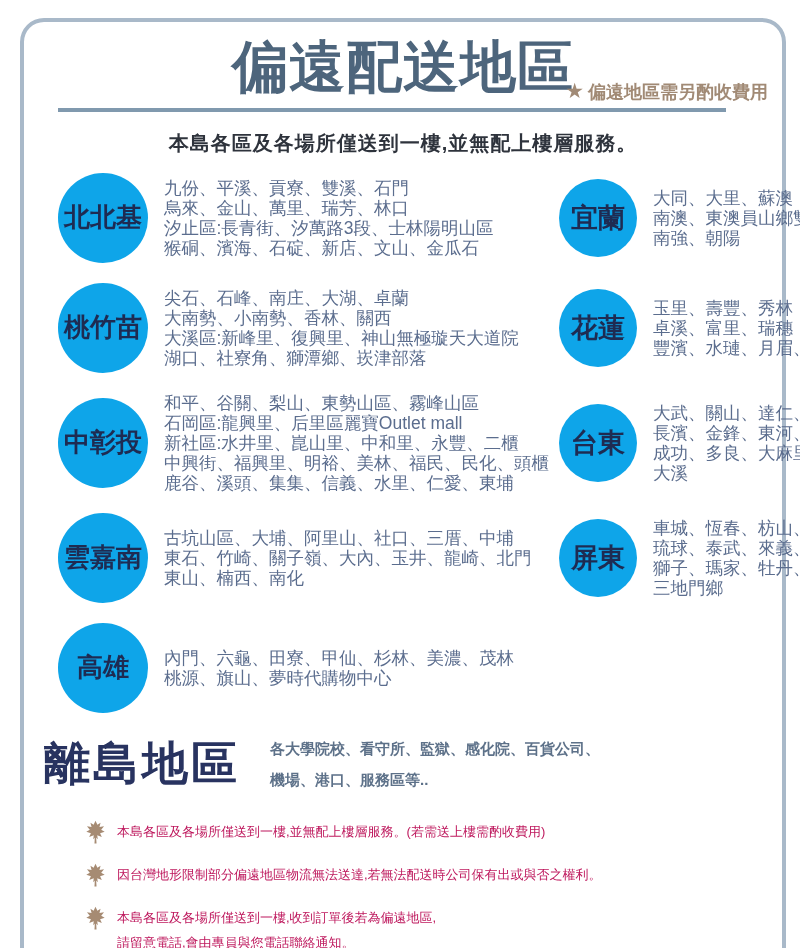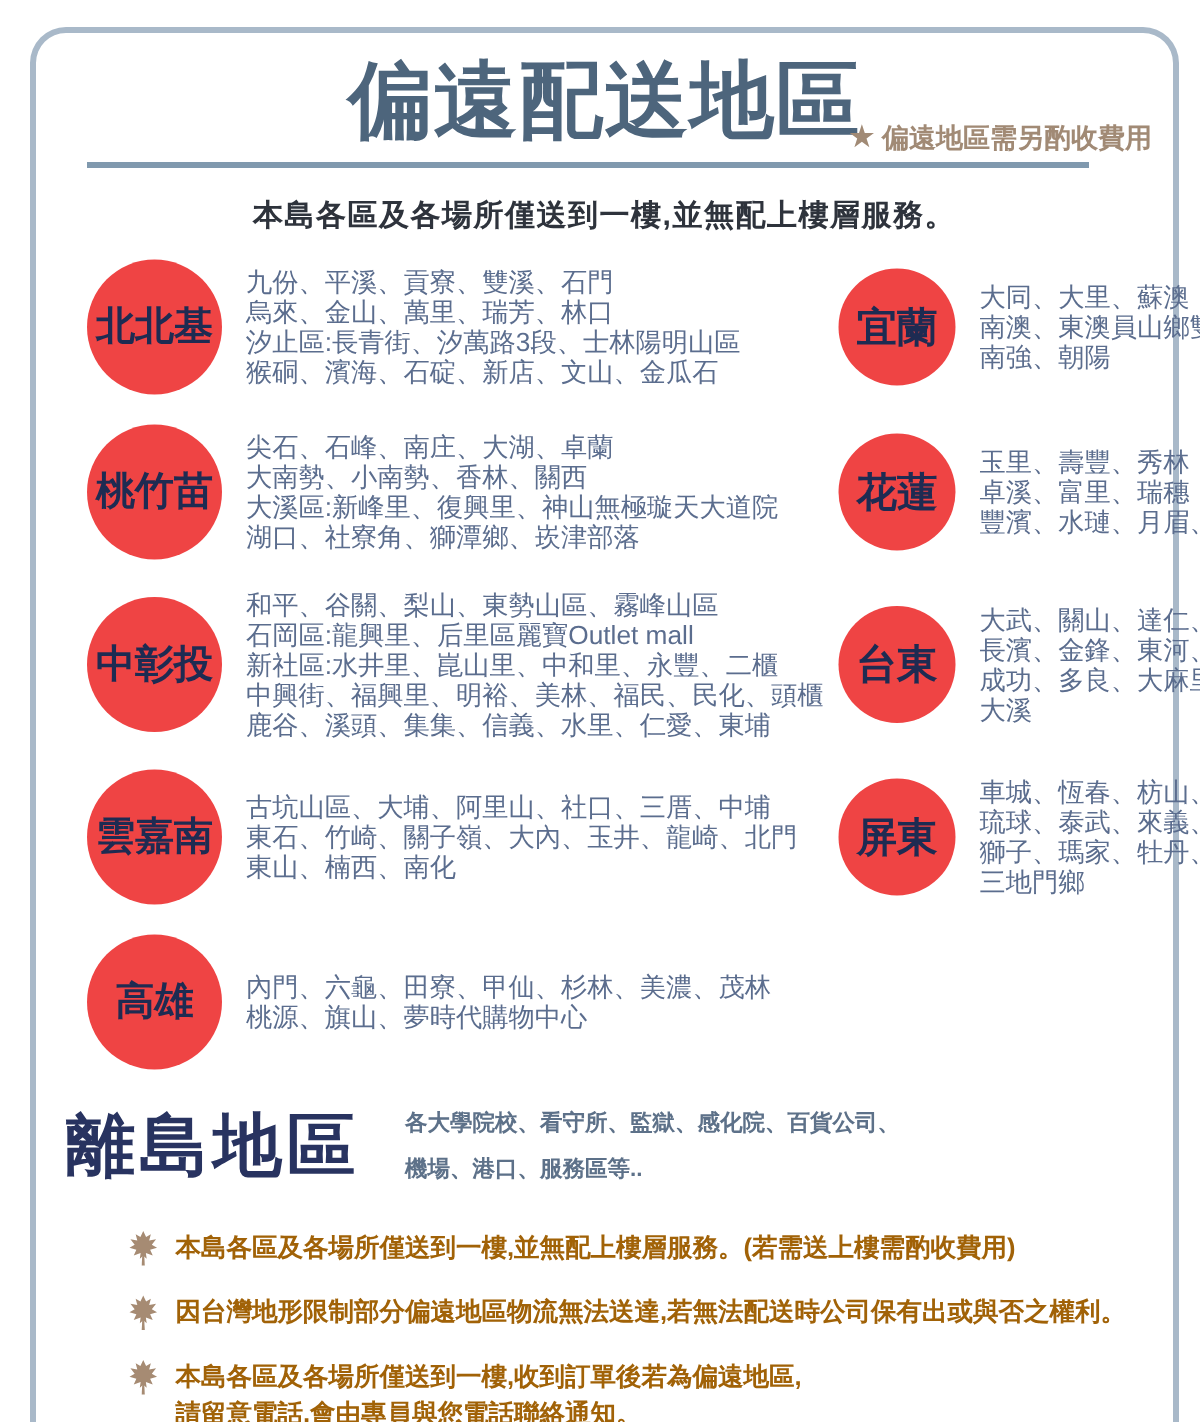--- a/index.html
+++ b/index.html
@@ -62,21 +62,21 @@
     grid-template-columns: 1fr 298px;
     row-gap: 20px;
     column-gap: 10px;
   }
   .region { display: flex; align-items: center; gap: 16px; }
   .region-badge {
     flex: 0 0 auto;
     width: 90px;
     height: 90px;
     border-radius: 50%;
-    background: #ef4444;
+    background: #0ea5e9;
     color: #1e2b52;
     font-size: 26px;
     font-weight: 800;
     display: flex;
     align-items: center;
     justify-content: center;
     letter-spacing: 0;
   }
   .region.right .region-badge { width: 78px; height: 78px; font-size: 27px; }
   .region-areas { display: flex; flex-direction: column; }
@@ -115,23 +115,23 @@
   .notes { margin-top: 24px; padding-left: 62px; }
   .note {
     display: flex;
     align-items: flex-start;
     gap: 12px;
     margin-bottom: 17px;
   }
   .leaf-icon { flex: 0 0 auto; margin-top: 1px; }
   .note-lines { display: flex; flex-direction: column; }
   .note-line {
-    font-size: 17px;
-    font-weight: 700;
-    color: #a16207;
+    font-size: 13px;
+    font-weight: 400;
+    color: #be185d;
     line-height: 25px;
     white-space: nowrap;
   }
 </style>
 </head>
 <body>
 
 <div class="notice-card">
 
   <div class="hdr">

